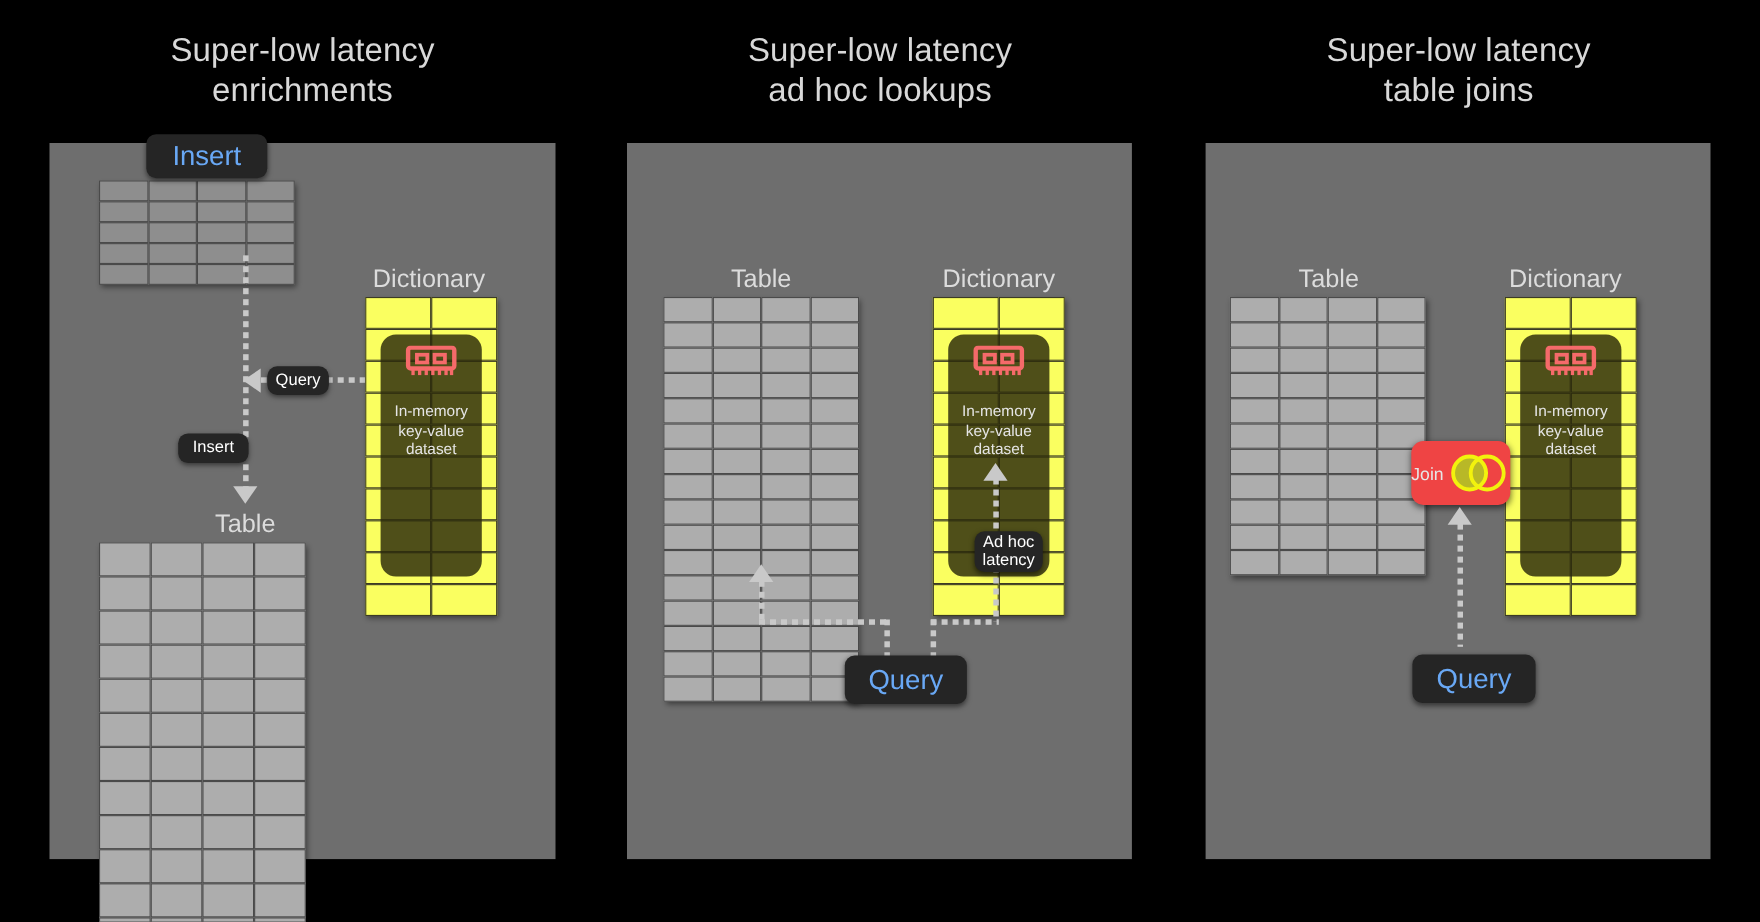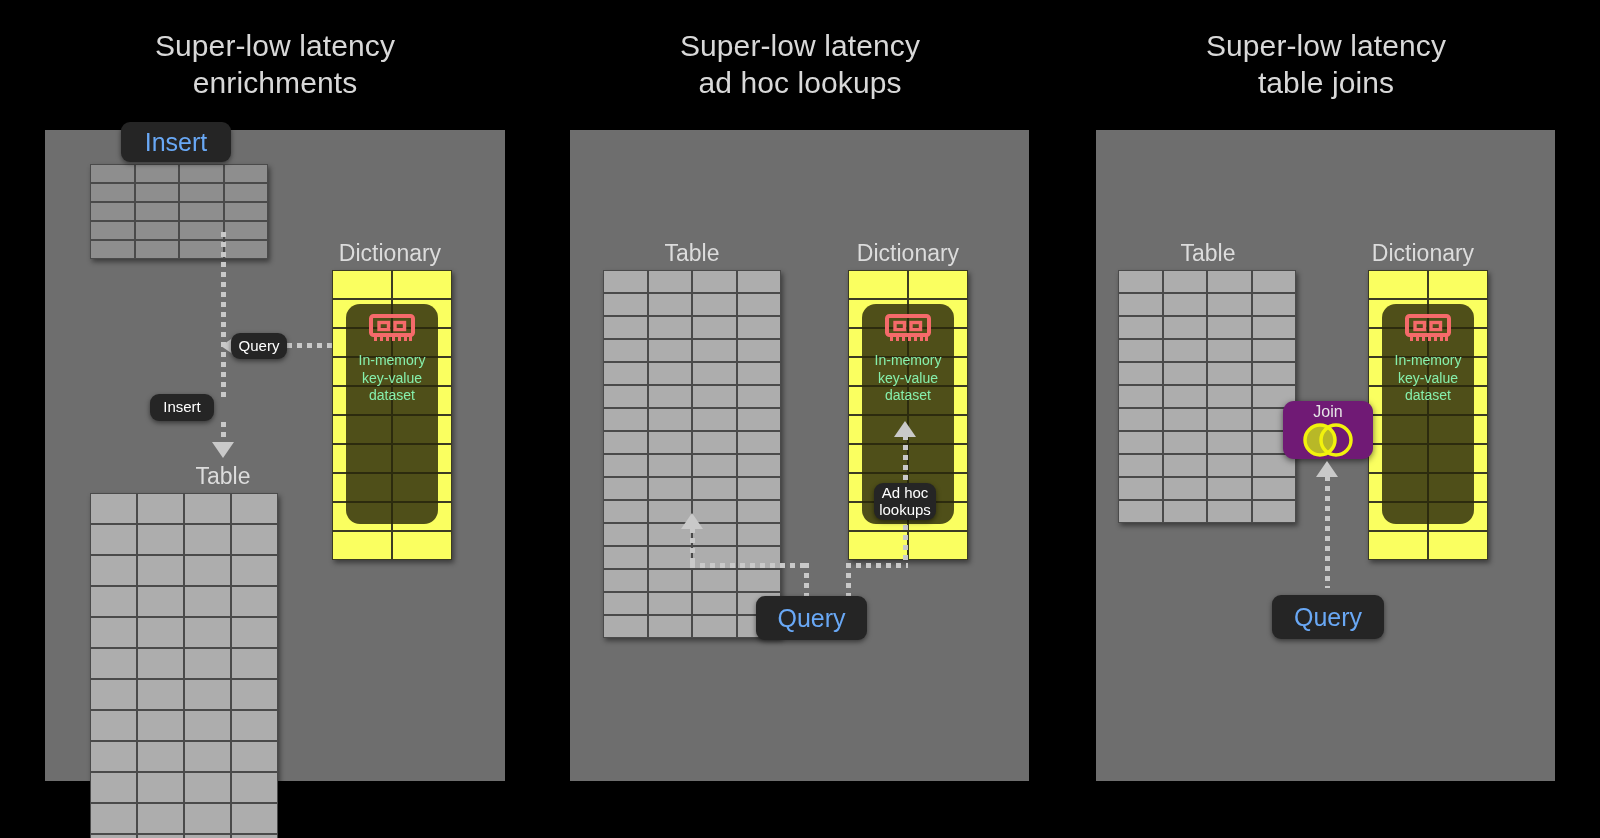--- a/index.html
+++ b/index.html
@@ -89,45 +89,46 @@
     border-radius: 9px;
     color: #ffffff;
     text-align: center;
     box-shadow: 0 2px 5px rgba(0,0,0,0.5);
     box-sizing: border-box;
     display: flex;
     align-items: center;
     justify-content: center;
     white-space: pre-line;
     line-height: 1.12;
+    margin-left: 12px;
   }
   .chip-blue { color: #69a8f5; }
   .chip-big  { font-size: 25px; }
   .chip-mid  { font-size: 18px; }
   .chip-sm   { font-size: 15px; }
 
   
   .mem-overlay {
     position: absolute;
     background: rgba(42,40,10,0.82);
     border-radius: 14px;
     display: flex;
     flex-direction: column;
     align-items: center;
     justify-content: flex-start;
     box-sizing: border-box;
     padding-top: 10px;
   }
   .mem-label {
-    color: #86efac;
+    color: #e5e5e5;
     font-size: 14px;
     line-height: 1.25;
     text-align: center;
     white-space: pre-line;
-    margin-top: 4px;
+    margin-top: 16px;
   }
 
   
   .dot-v, .dot-h {
     position: absolute;
     background-repeat: repeat;
   }
   .dot-v {
     width: 5px;
     background-image: linear-gradient(to bottom, #c9c9c9 0 5px, rgba(0,0,0,0) 5px 10px);
@@ -141,25 +142,25 @@
   .arrow-head {
     position: absolute;
     width: 0; height: 0;
   }
   .arrow-up   { border-left: 11px solid transparent; border-right: 11px solid transparent; border-bottom: 16px solid #c9c9c9; }
   .arrow-down { border-left: 11px solid transparent; border-right: 11px solid transparent; border-top: 16px solid #c9c9c9; }
   .arrow-left { border-top: 11px solid transparent; border-bottom: 11px solid transparent; border-right: 16px solid #c9c9c9; }
 
   .join-chip {
     position: absolute;
-    background: #701a75;
+    background: #ef4444;
     border-radius: 11px;
     box-shadow: 0 2px 6px rgba(0,0,0,0.55);
     display: flex;
-    flex-direction: column;
+    flex-direction: row;
     align-items: center;
     box-sizing: border-box;
     padding-top: 3px;
   }
   .join-title {
     color: #e6e6e6;
     font-size: 16px;
     line-height: 1;
   }
 </style>
@@ -431,21 +432,21 @@
     <div class="dot-h" style="left:120px; top:433px; width:118px;"></div>
     <div class="dot-v" style="left:120px; top:398px; height:38px;"></div>
     <div class="arrow-head arrow-up" style="left:111px; top:383px;"></div>
     <div class="dot-v" style="left:234px; top:433px; height:40px;"></div>
 
     <div class="dot-v" style="left:276px; top:433px; height:40px;"></div>
     <div class="dot-h" style="left:276px; top:433px; width:62px;"></div>
     <div class="dot-v" style="left:333px; top:305px; height:130px;"></div>
     <div class="arrow-head arrow-up" style="left:324px; top:291px;"></div>
     <div class="chip chip-sm" style="left:304px; top:353px; width:62px; height:37px;">Ad hoc
-lookups</div>
+latency</div>
 
     <div class="chip chip-big chip-blue" style="left:186px; top:466px; width:111px; height:44px;">Query</div>
   </div>
 
   <div class="panel-title" id="title-3">Super-low latency
 table joins</div>
 
   <div class="panel" id="panel-3">
 
     <div class="obj-caption" style="left:112px; top:110px;">Table</div>

